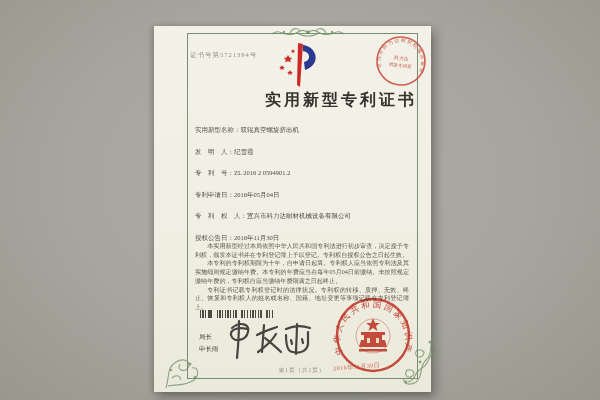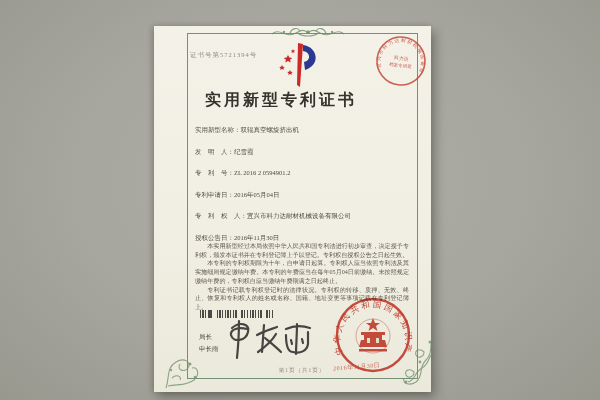--- a/index.html
+++ b/index.html
@@ -14,22 +14,22 @@
     box-shadow:4px 5px 10px rgba(35,35,30,.38), -2px 0 5px rgba(35,35,30,.18);
   }
   .frame{
     position:absolute;left:33px;top:7px;width:229px;height:344px;
     border:1px solid #5f7f63;opacity:.85;
   }
   .cert-number{position:absolute;left:36px;top:25px;font-size:6.5px;letter-spacing:1px;color:#8f8b83;}
   .logo{position:absolute;left:124px;top:15px;}
   .stamp-tr{position:absolute;left:219px;top:7px;transform:rotate(7deg);opacity:.85;}
   .cert-title{
-    position:absolute;left:33px;top:64px;width:230px;text-align:left;
-    font-size:16px;font-weight:bold;letter-spacing:3px;color:#35322d;padding-left:18px;
+    position:absolute;left:33px;top:64px;width:230px;text-align:right;
+    font-size:16px;font-weight:bold;letter-spacing:3px;color:#35322d;
   }
   .fields{position:absolute;left:41px;top:100px;width:214px;}
   .field-row{height:21.5px;font-size:6.5px;color:#56514a;white-space:nowrap;}
   .field-value{color:#4e4a43;}
   .body-text{position:absolute;left:41px;top:216px;width:214px;font-size:6.1px;line-height:8.7px;color:#5e574d;text-align:justify;}
   .body-text p{margin:0;text-indent:2em;}
   .barcode{
     position:absolute;left:46px;top:284px;width:74px;height:8px;opacity:.8;
     background:repeating-linear-gradient(90deg,
       #23211e 0px,#23211e 1.3px,transparent 1.3px,transparent 2.2px,

